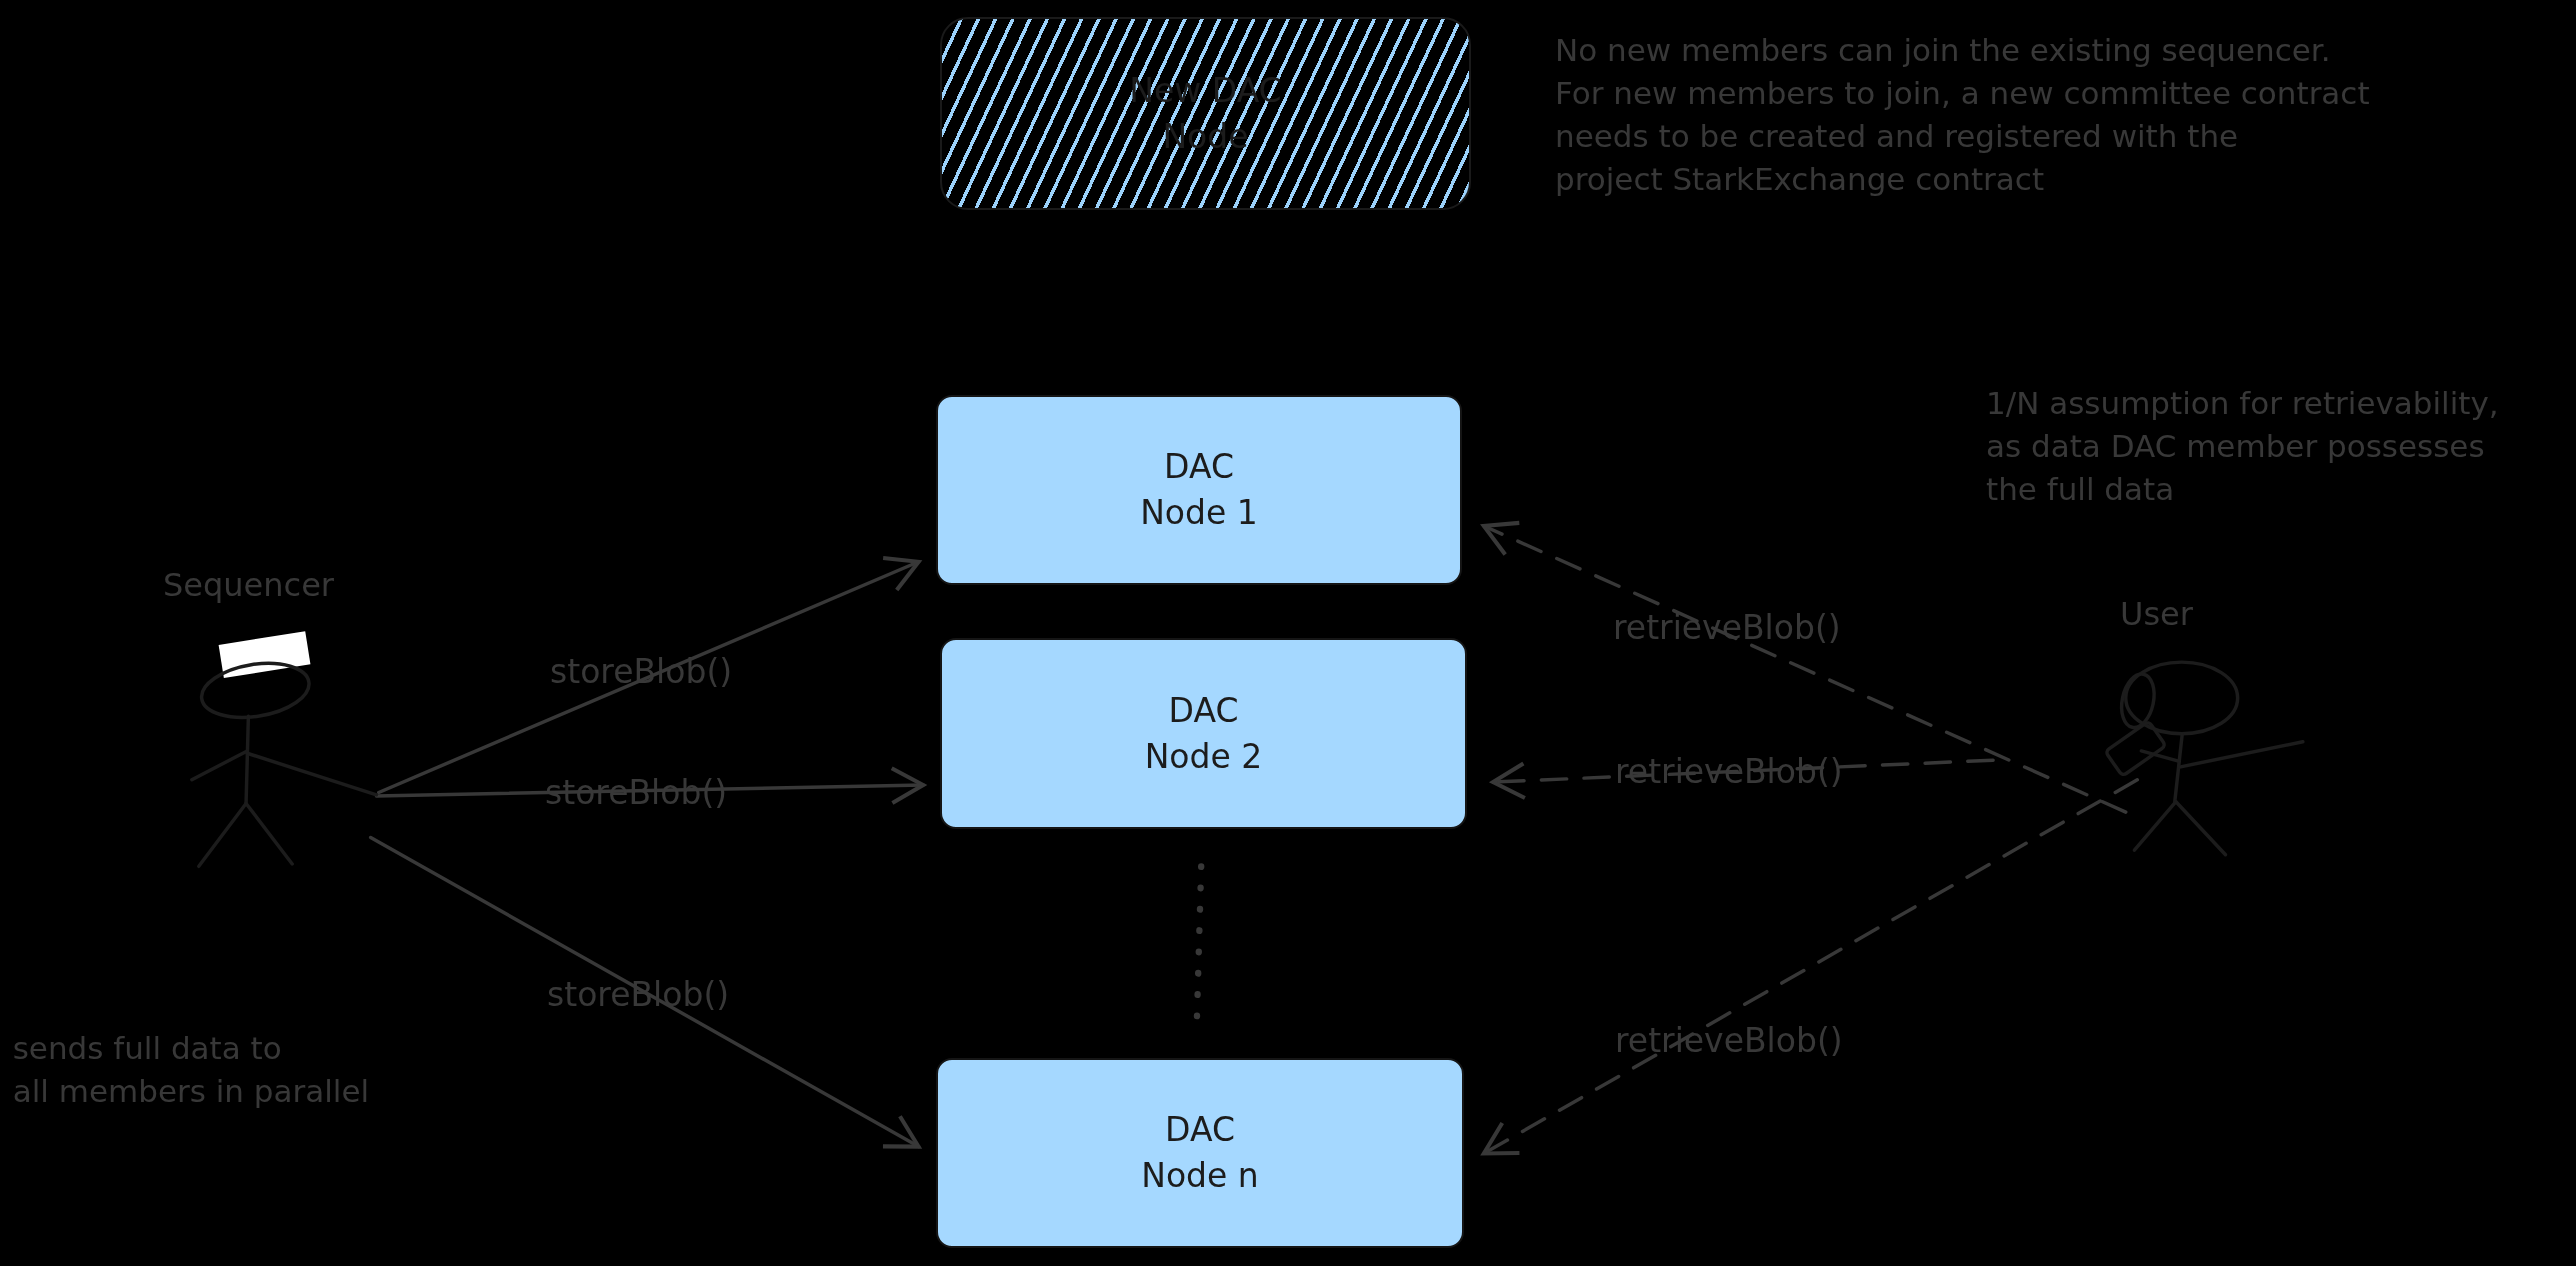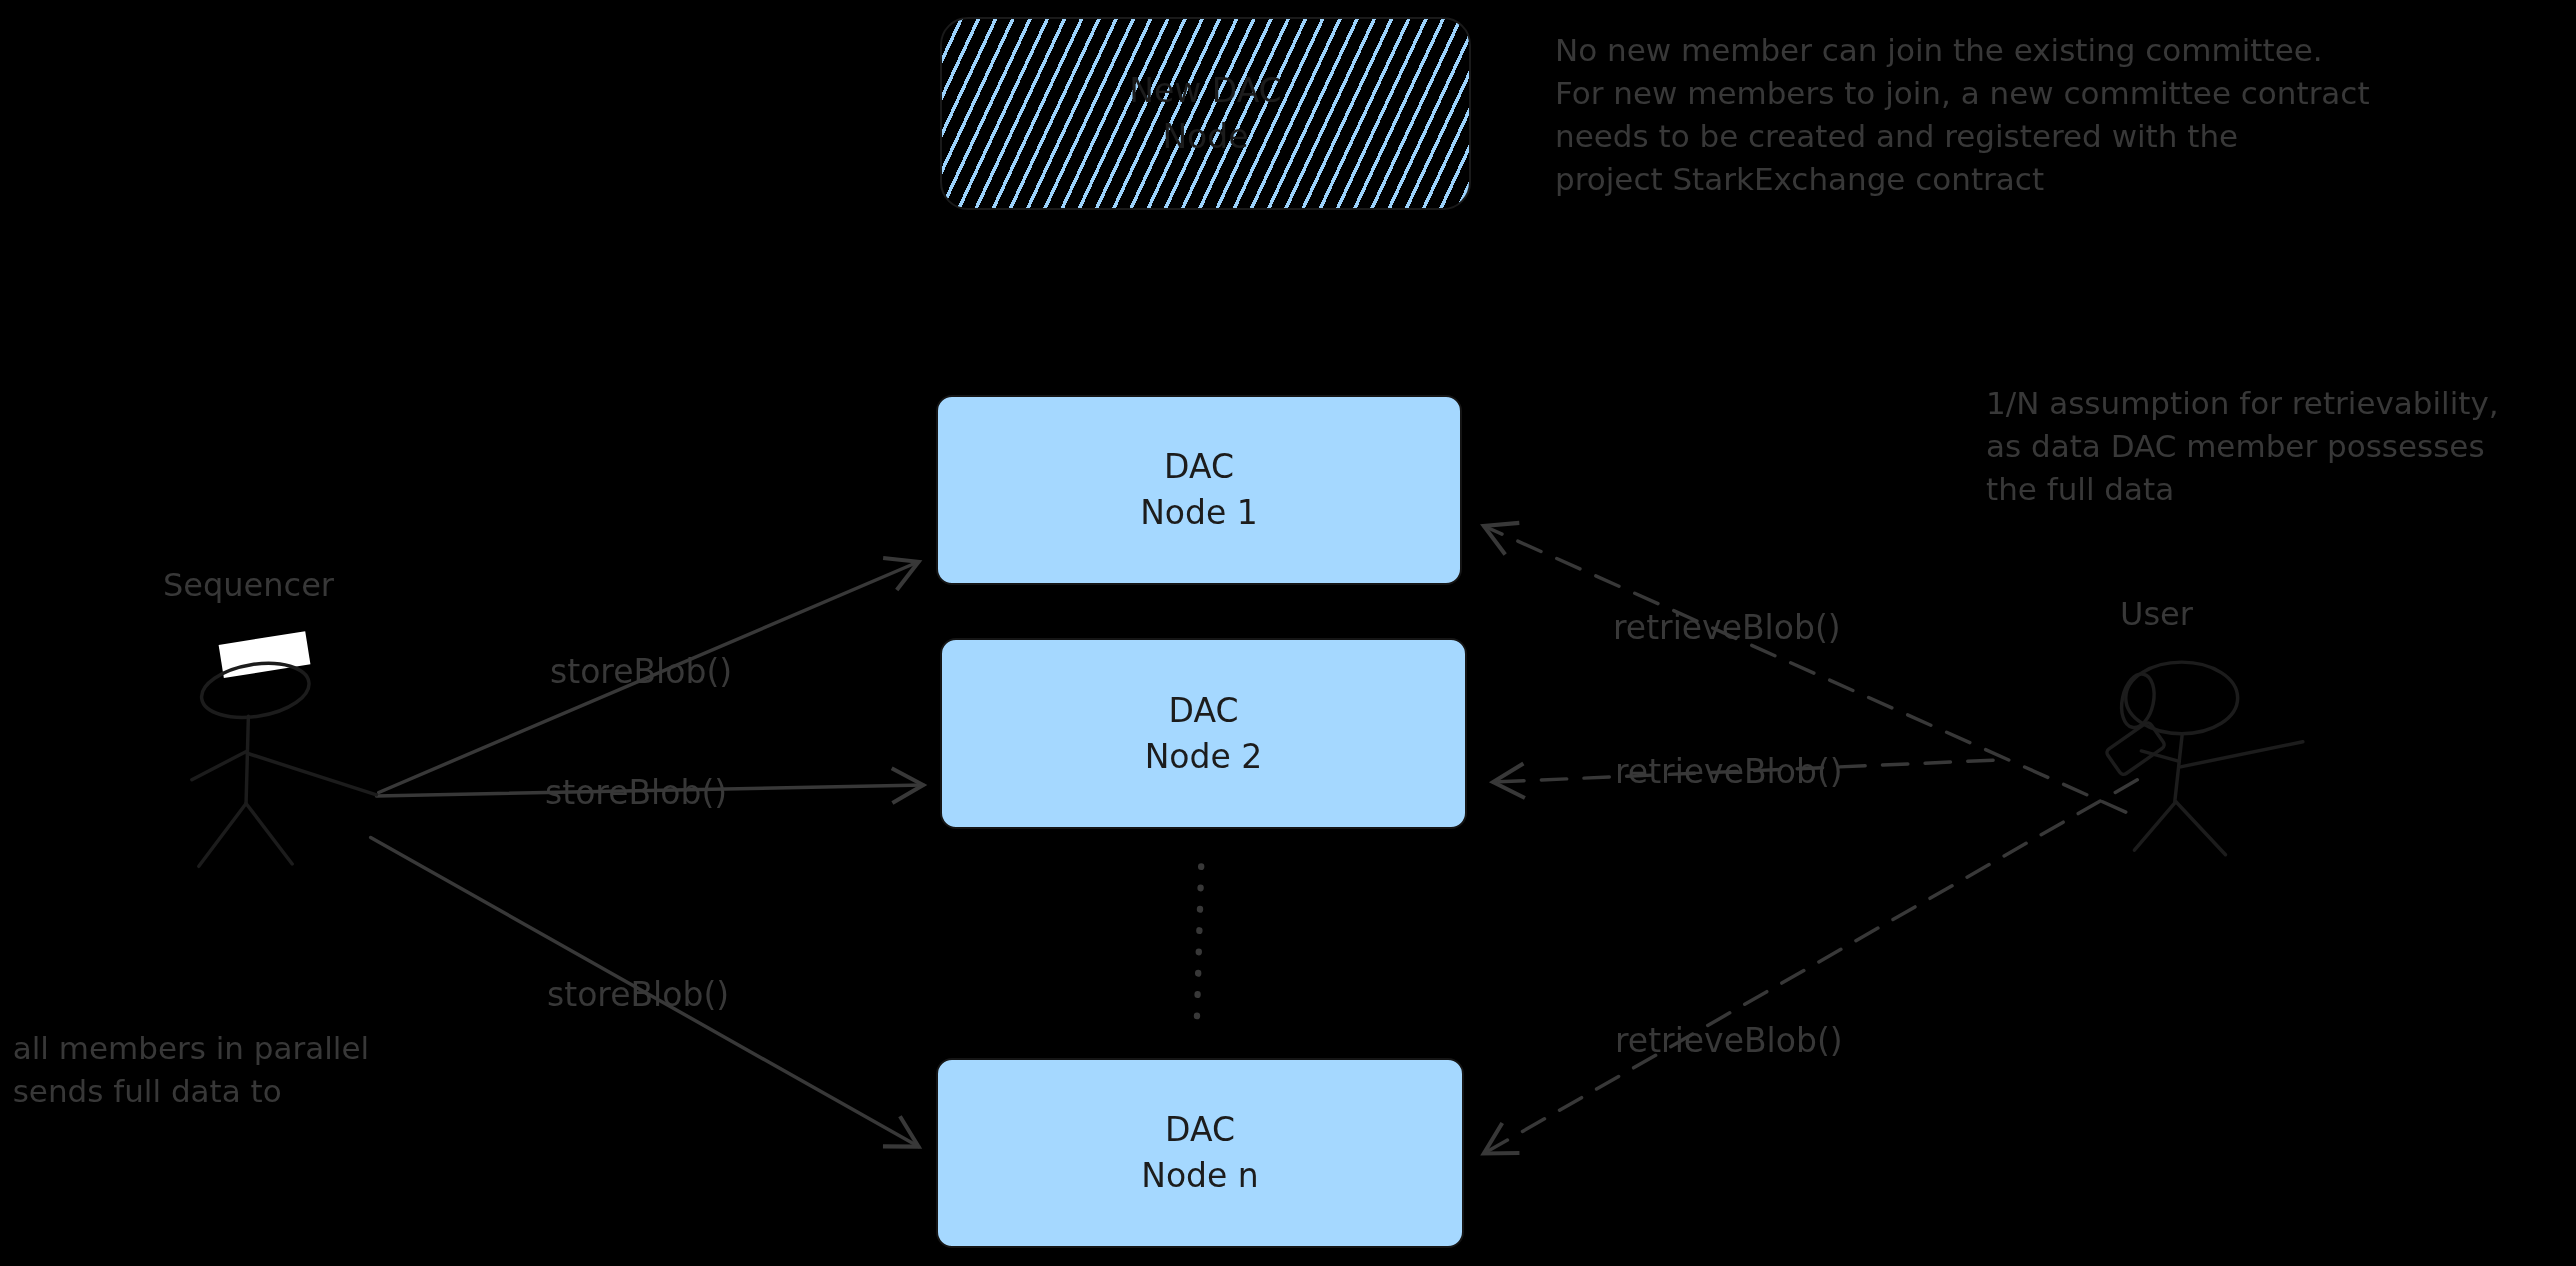--- a/index.html
+++ b/index.html
@@ -127,31 +127,31 @@
   <div id="user-label" class="label">User</div>
 
   <div id="storeblob1" class="label">storeBlob()</div>
   <div id="storeblob2" class="label">storeBlob()</div>
   <div id="storeblob3" class="label">storeBlob()</div>
   <div id="retrieveblob1" class="label">retrieveBlob()</div>
   <div id="retrieveblob2" class="label">retrieveBlob()</div>
   <div id="retrieveblob3" class="label">retrieveBlob()</div>
 
   <div id="ann-committee" class="annotation">
-    <span>No new member can join the existing committee.</span>
+    <span>No new members can join the existing sequencer.</span>
     <span>For new members to join, a new committee contract</span>
     <span>needs to be created and registered with the</span>
     <span>project StarkExchange contract</span>
   </div>
 
   <div id="ann-retrievability" class="annotation">
     <span>1/N assumption for retrievability,</span>
     <span>as data DAC member possesses</span>
     <span>the full data</span>
   </div>
 
   <div id="ann-sequencer-note" class="annotation">
+    <span>sends full data to</span>
     <span>all members in parallel</span>
-    <span>sends full data to</span>
   </div>
 
 </div>
 
 
 </body></html>

